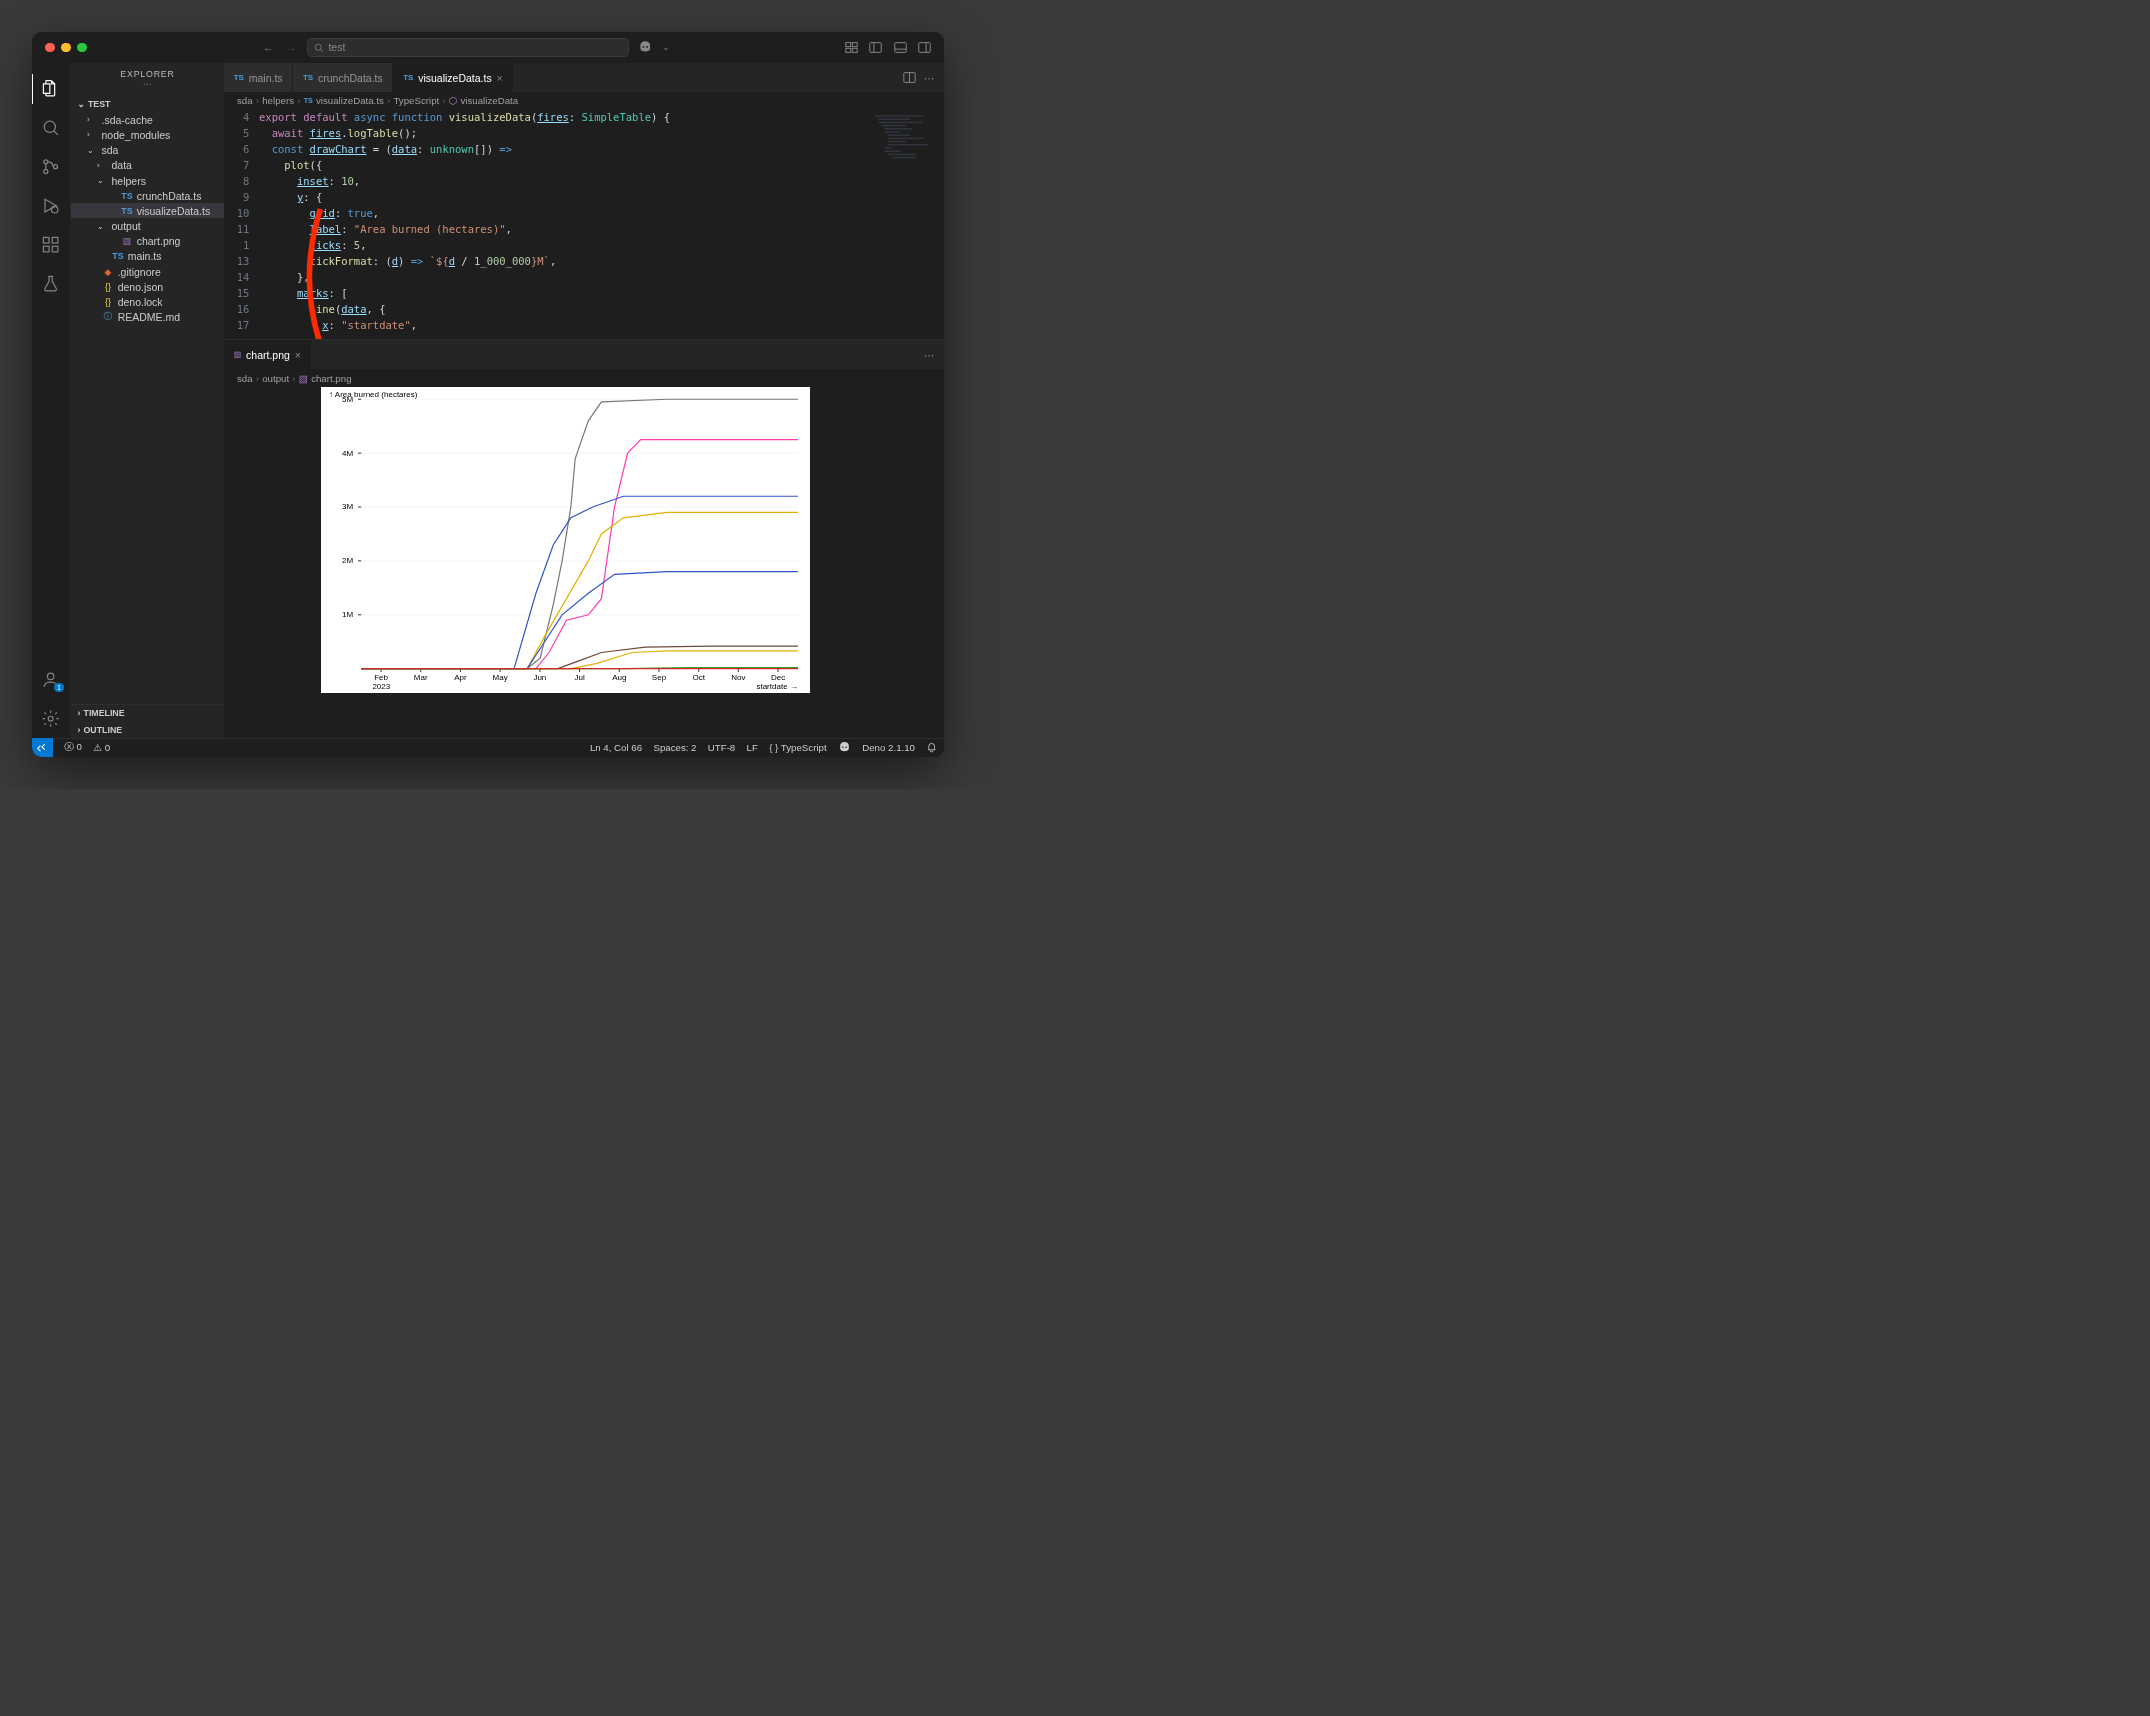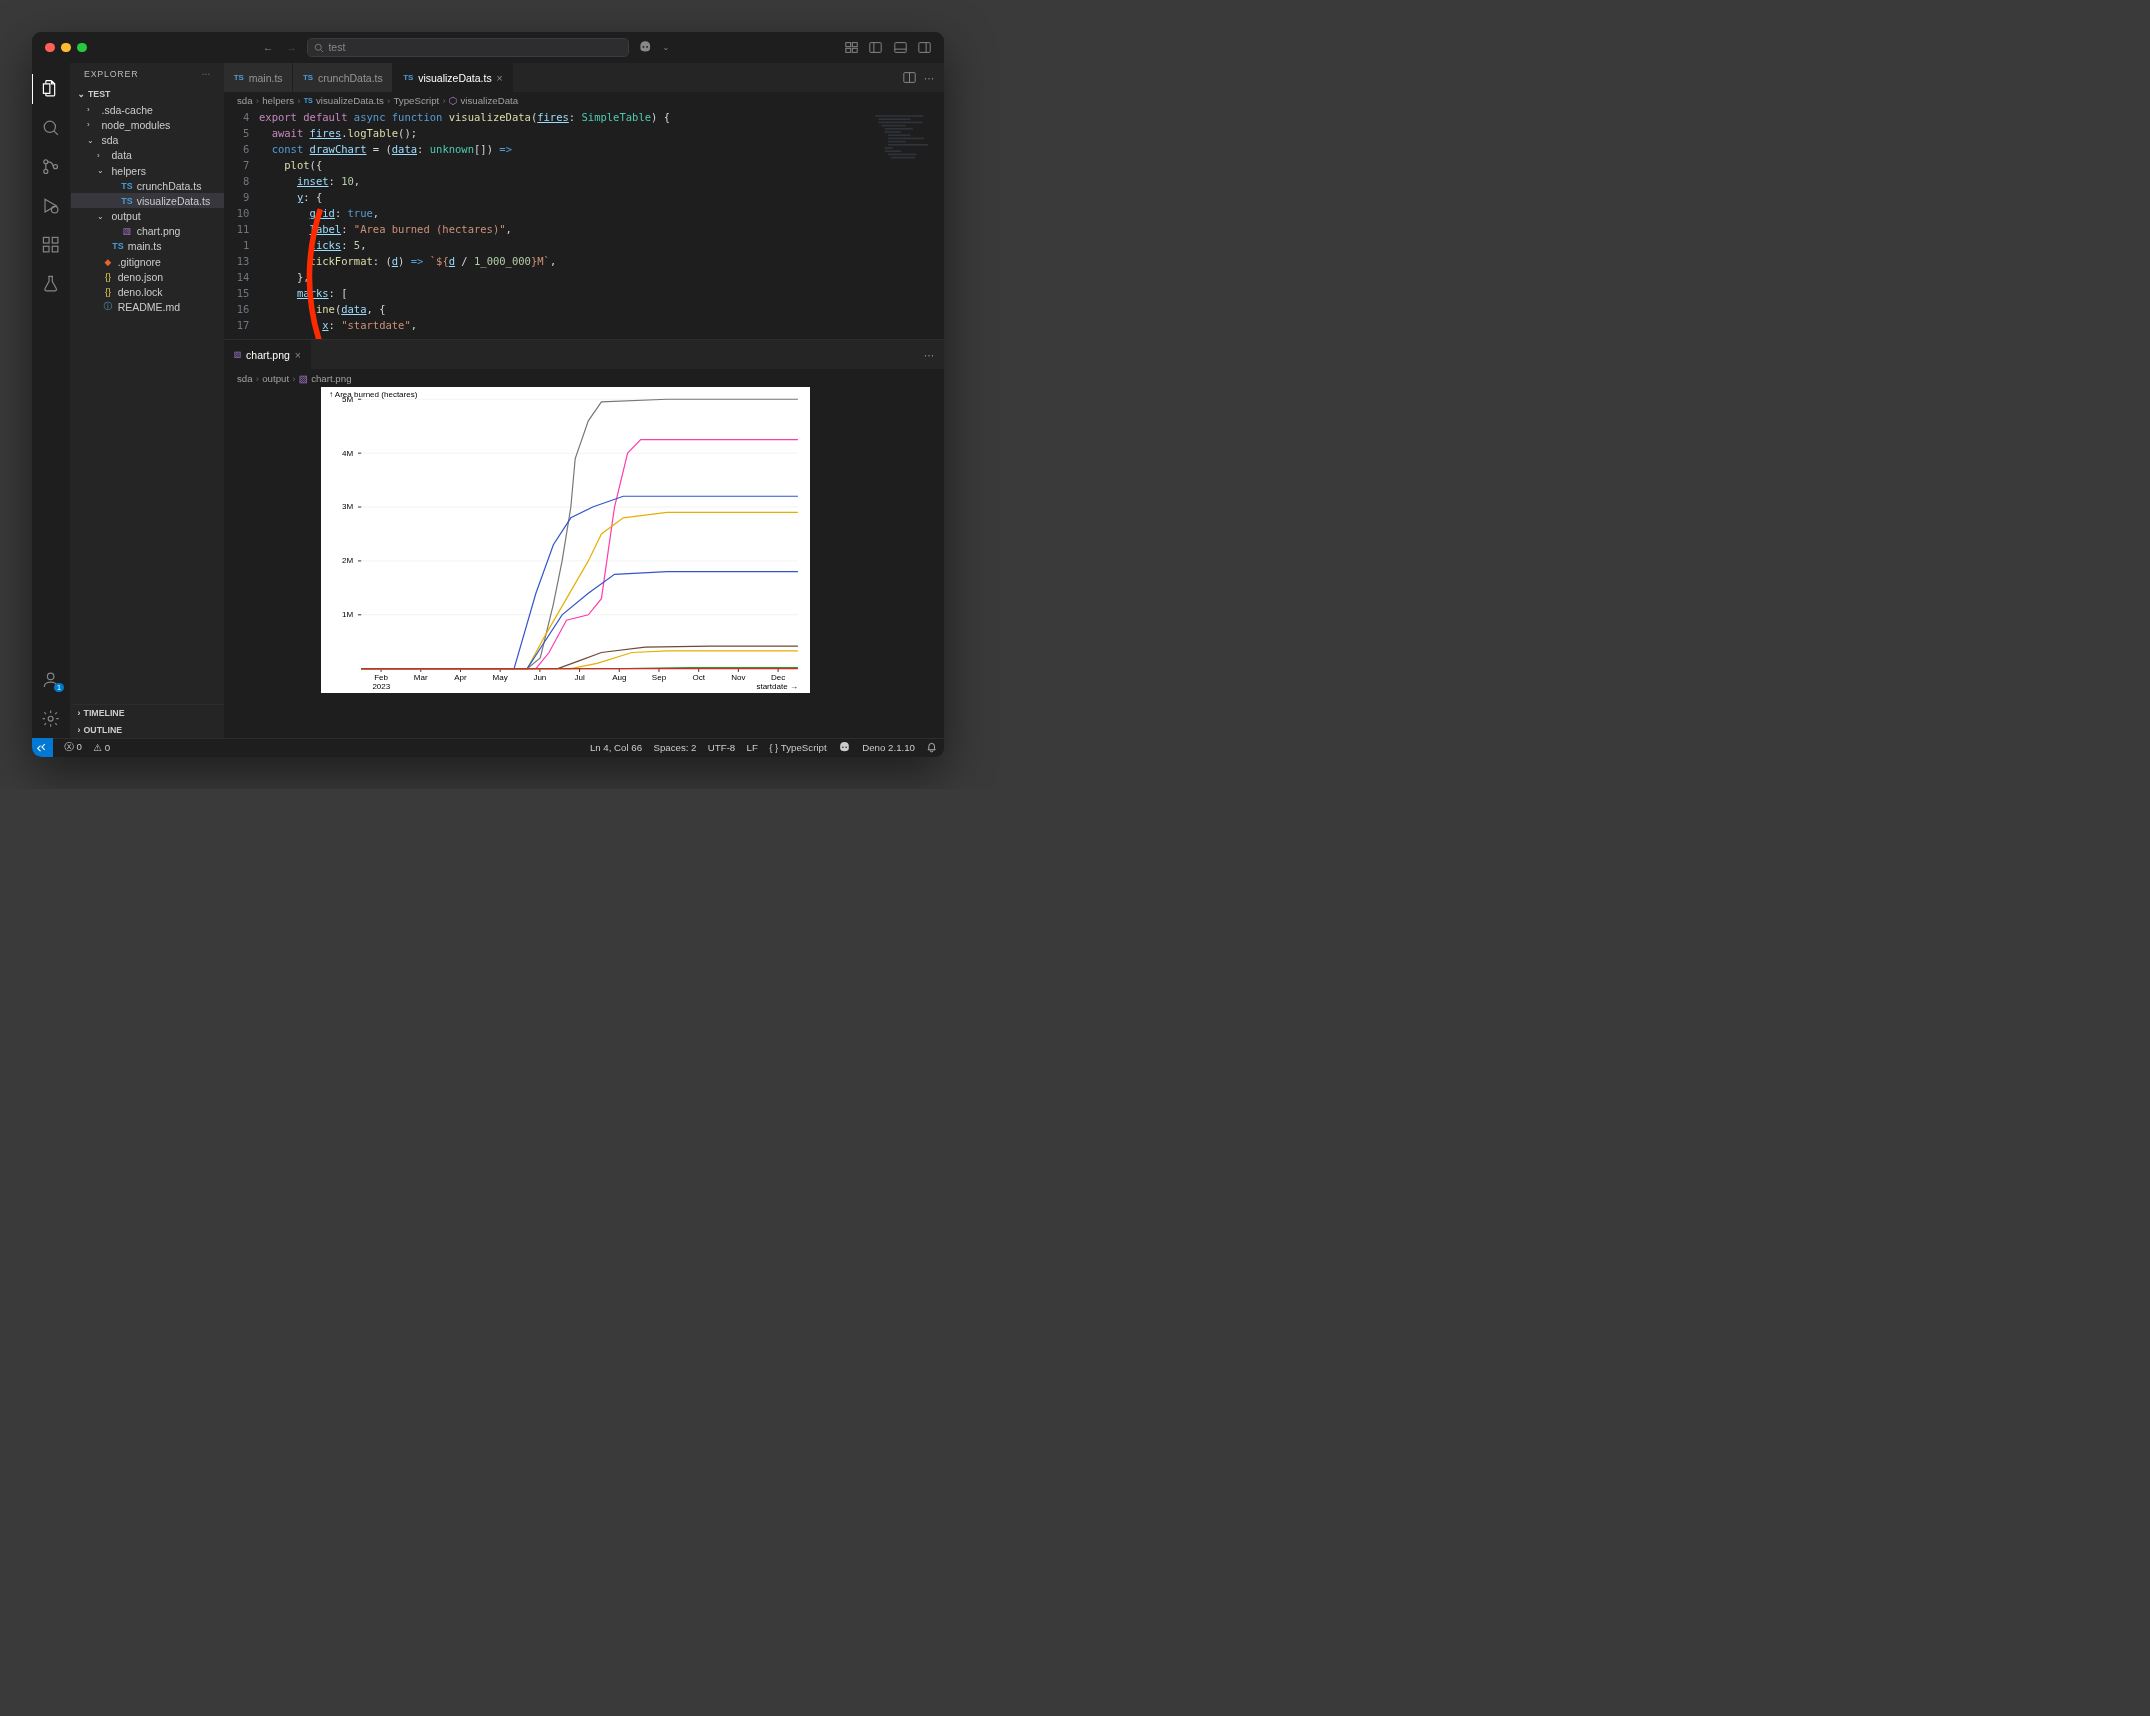--- a/index.html
+++ b/index.html
@@ -14,21 +14,21 @@
 .search-box { background: #2d2d30; border: 0.8px solid #3c3c3c; border-radius: 4.8px; width: 322px; height: 19.3px; display: flex; align-items: center; padding: 0 6.4px; color: #888; gap: 4.8px; }
 .tb-right { display: flex; gap: 11.3px; color: #888; align-items: center; }
 .main { flex: 1; display: flex; overflow: hidden; }
 .activity-bar { width: 39px; background: #1e1e1e; display: flex; flex-direction: column; align-items: center; padding-top: 6.4px; border-right: 0.8px solid #252526; }
 .ab-icon { width: 39px; height: 39px; display: flex; align-items: center; justify-content: center; color: #858585; position: relative; cursor: pointer; }
 .ab-icon.active { color: #fff; }
 .ab-icon.active::before { content: ''; position: absolute; left: 0; top: 4.8px; bottom: 4.8px; width: 1.6px; background: #fff; }
 .ab-spacer { flex: 1; }
 .badge-sm { position: absolute; bottom: 6.4px; right: 6.4px; background: #007acc; color: #fff; border-radius: 6.4px; font-size: 7.2px; padding: 0 3.2px; }
 .sidebar { width: 153px; background: #252526; display: flex; flex-direction: column; }
-.sb-header { padding: 6.4px 13px; font-size: 8.8px; letter-spacing: 0.8px; color: #bbb; display: flex; justify-content: space-between; align-items: flex-start; }
+.sb-header { padding: 6.4px 13px; font-size: 8.8px; letter-spacing: 0.8px; color: #bbb; display: flex; justify-content: space-between; align-items: center; flex-direction: column; }
 .sb-dots { color: #888; }
 .sb-section { padding: 3.2px 6.4px; font-size: 8.8px; font-weight: 700; color: #ccc; display: flex; align-items: center; gap: 3.2px; cursor: pointer; }
 .tree { flex: 1; overflow: auto; font-size: 10.5px; }
 .tree-item { display: flex; align-items: center; gap: 3.2px; padding: 1.6px 6.4px; color: #ccc; cursor: pointer; white-space: nowrap; }
 .tree-item .chev { width: 11.3px; color: #ccc; font-size: 8px; }
 .tree-item .fic { width: 13px; display: inline-flex; justify-content: center; font-size: 8.8px; }
 .tree-item.active { background: #37373d; } .ind1 { padding-left: 16px; } .ind2 { padding-left: 26px; } .ind3 { padding-left: 35px; }
 .ic-ts { color: #4a9cd6; font-weight: 700; font-size: 7.2px; text-align: right; }
 .ic-json { color: #f0db4f; }
 .ic-img { color: #a074c4; }

